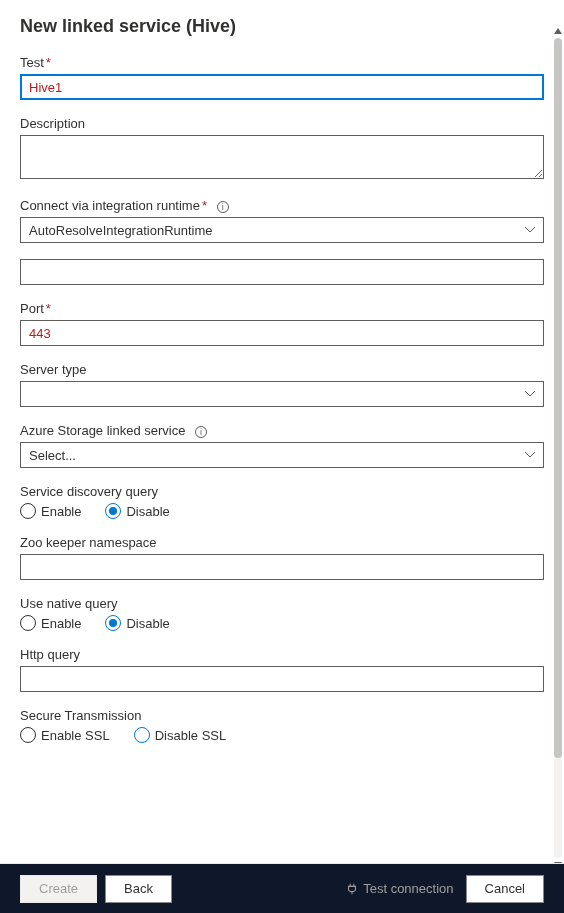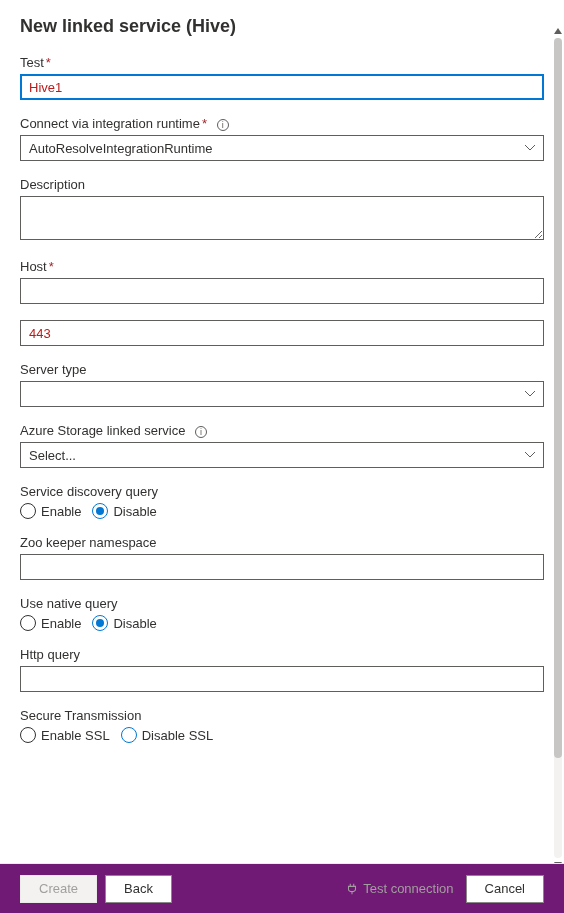--- a/index.html
+++ b/index.html
@@ -94,21 +94,21 @@
     .select-chevron {
       position: absolute;
       right: 8px;
       top: 50%;
       transform: translateY(-50%);
       width: 10px;
       height: 6px;
     }
     .radio-group {
       display: flex;
-      gap: 11px;
+      gap: 24px;
       margin-top: 4px;
     }
     .radio-option {
       display: flex;
       align-items: center;
       gap: 5px;
       cursor: pointer;
     }
     .radio-circle {
       width: 16px;
@@ -135,21 +135,21 @@
     .footer {
       position: absolute;
       bottom: 0;
       left: 0;
       right: 0;
       height: 50px;
       border-top: 1px solid #edebe9;
       display: flex;
       align-items: center;
       padding: 8px 20px;
-      background: #701a75;
+      background: #0f172a;
       justify-content: space-between;
     }
     .footer-left {
       display: flex;
       gap: 8px;
     }
     .footer-right {
       display: flex;
       gap: 12px;
       align-items: center;
@@ -218,48 +218,48 @@
 <body>
 
 <div class="content">
   <h1 class="page-title">New linked service (Hive)</h1>
 
   <div class="form-group">
     <label class="form-label">
       <span>Test</span><span class="required">*</span>
     </label>
     <input type="text" class="text-input focused cursor-caret" value="Hive1" style="">
+  </div>
+
+  <div class="form-group">
+    <label class="form-label">Description</label>
+    <textarea class="textarea-input" style=""></textarea>
   </div>
 
   <div class="form-group">
     <label class="form-label">
       <span>Connect via integration runtime</span><span class="required">*</span>
       <span class="info-icon">i</span>
     </label>
     <div class="select-input">
       <span>AutoResolveIntegrationRuntime</span>
       <svg class="select-chevron" viewBox="0 0 10 6">
           <path d="M0 0 L5 5 L10 0" stroke="#605e5c" fill="none" stroke-width="1"></path>
         </svg>
     </div>
   </div>
 
   <div class="form-group">
-    <label class="form-label">Description</label>
-    <textarea class="textarea-input" style=""></textarea>
+    <input type="text" class="text-input" value="" style="">
   </div>
 
   <div class="form-group">
     <label class="form-label">
-      <span>Host</span><span class="required">*</span>
+      <span>Port</span><span class="required">*</span>
     </label>
-    <input type="text" class="text-input" value="" style="">
-  </div>
-
-  <div class="form-group">
     <input type="text" class="text-input" value="443" style="">
   </div>
 
   <div class="form-group">
     <label class="form-label">Server type</label>
     <div class="select-input">
       <span></span>
       <svg class="select-chevron" viewBox="0 0 10 6">
           <path d="M0 0 L5 5 L10 0" stroke="#605e5c" fill="none" stroke-width="1"></path>
         </svg>

